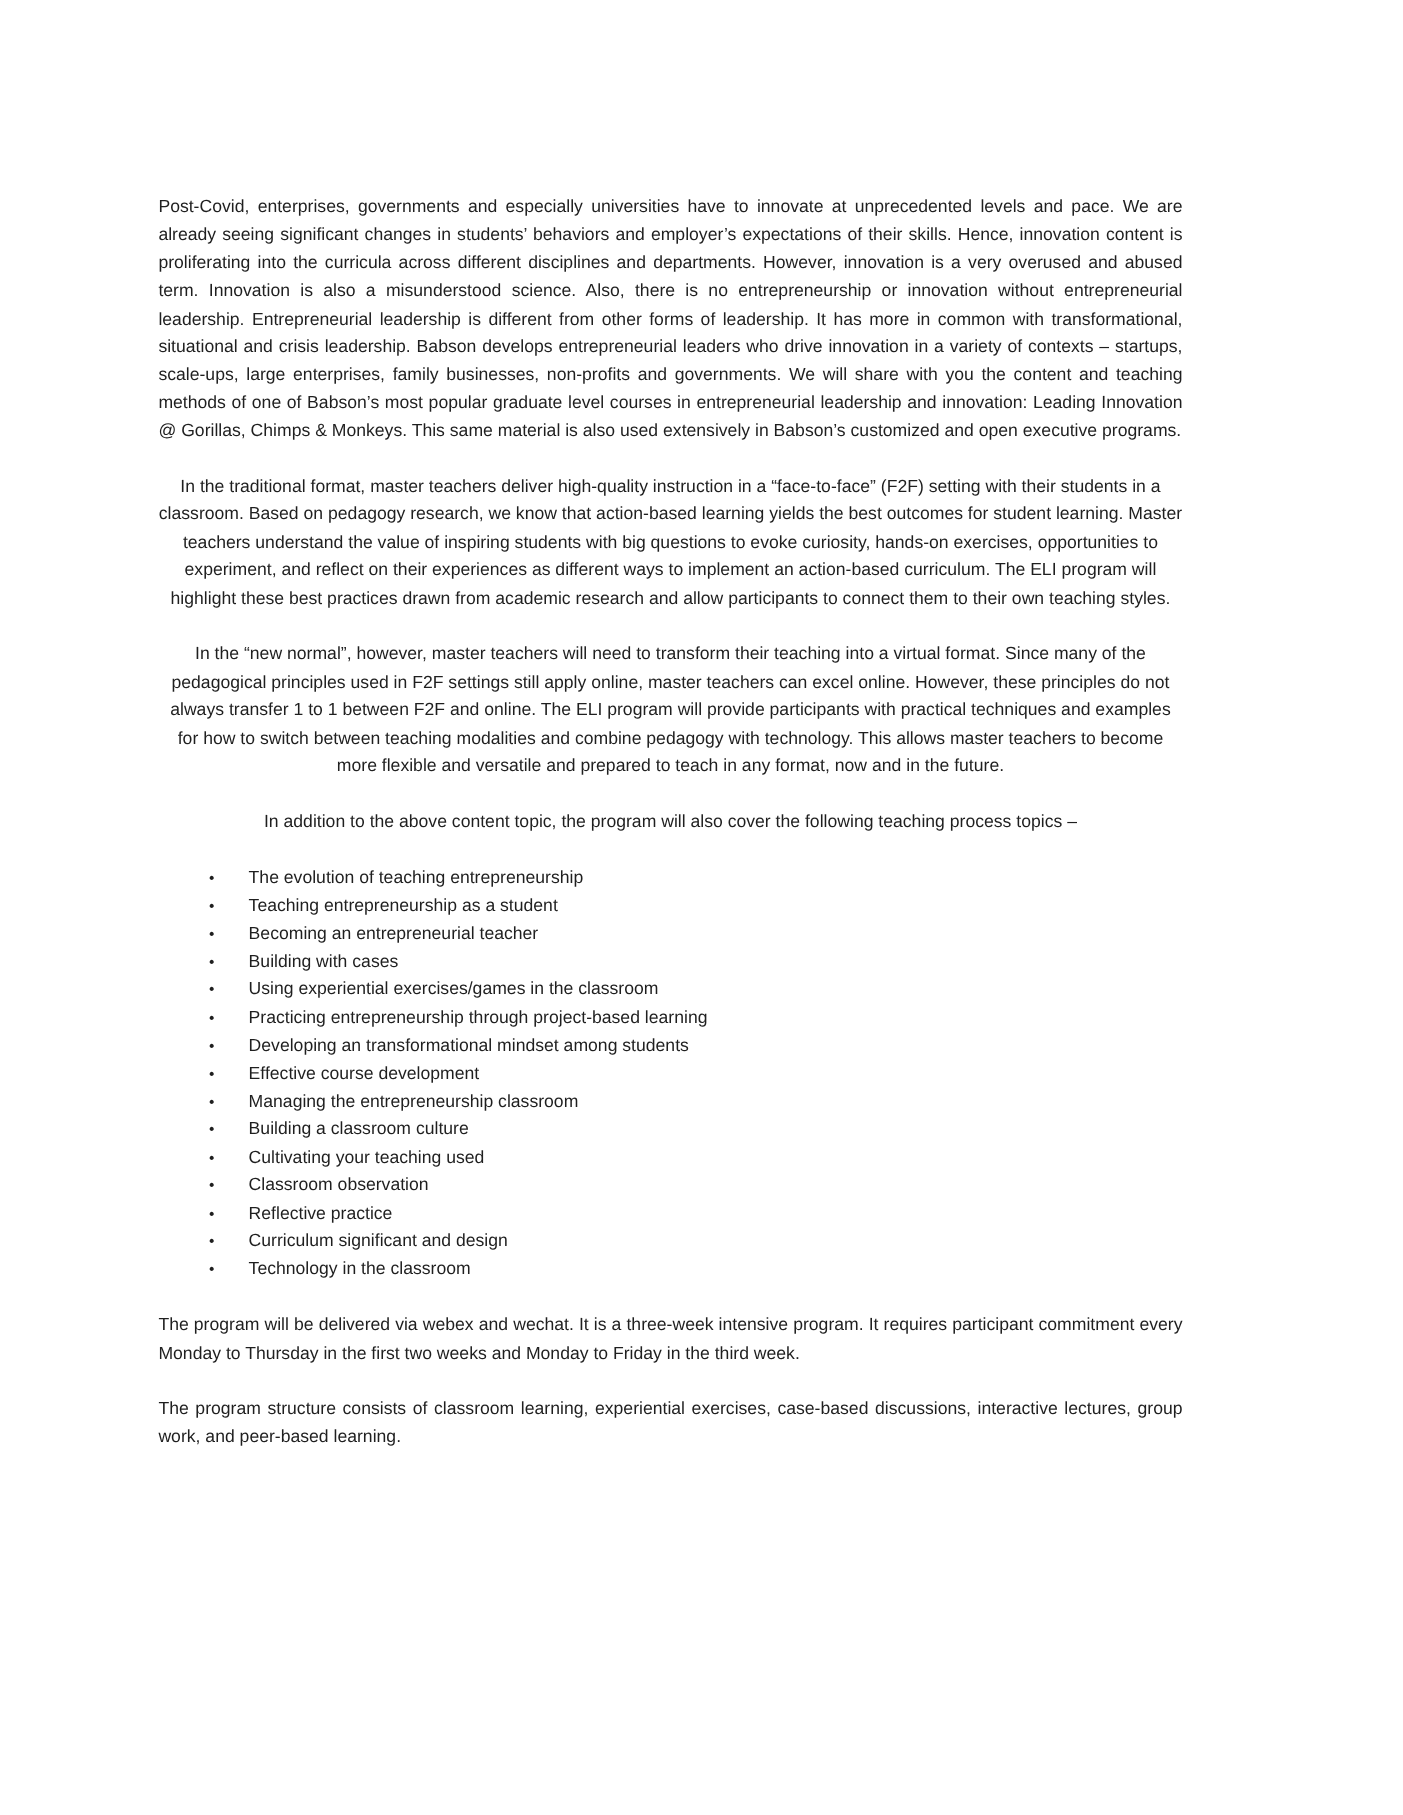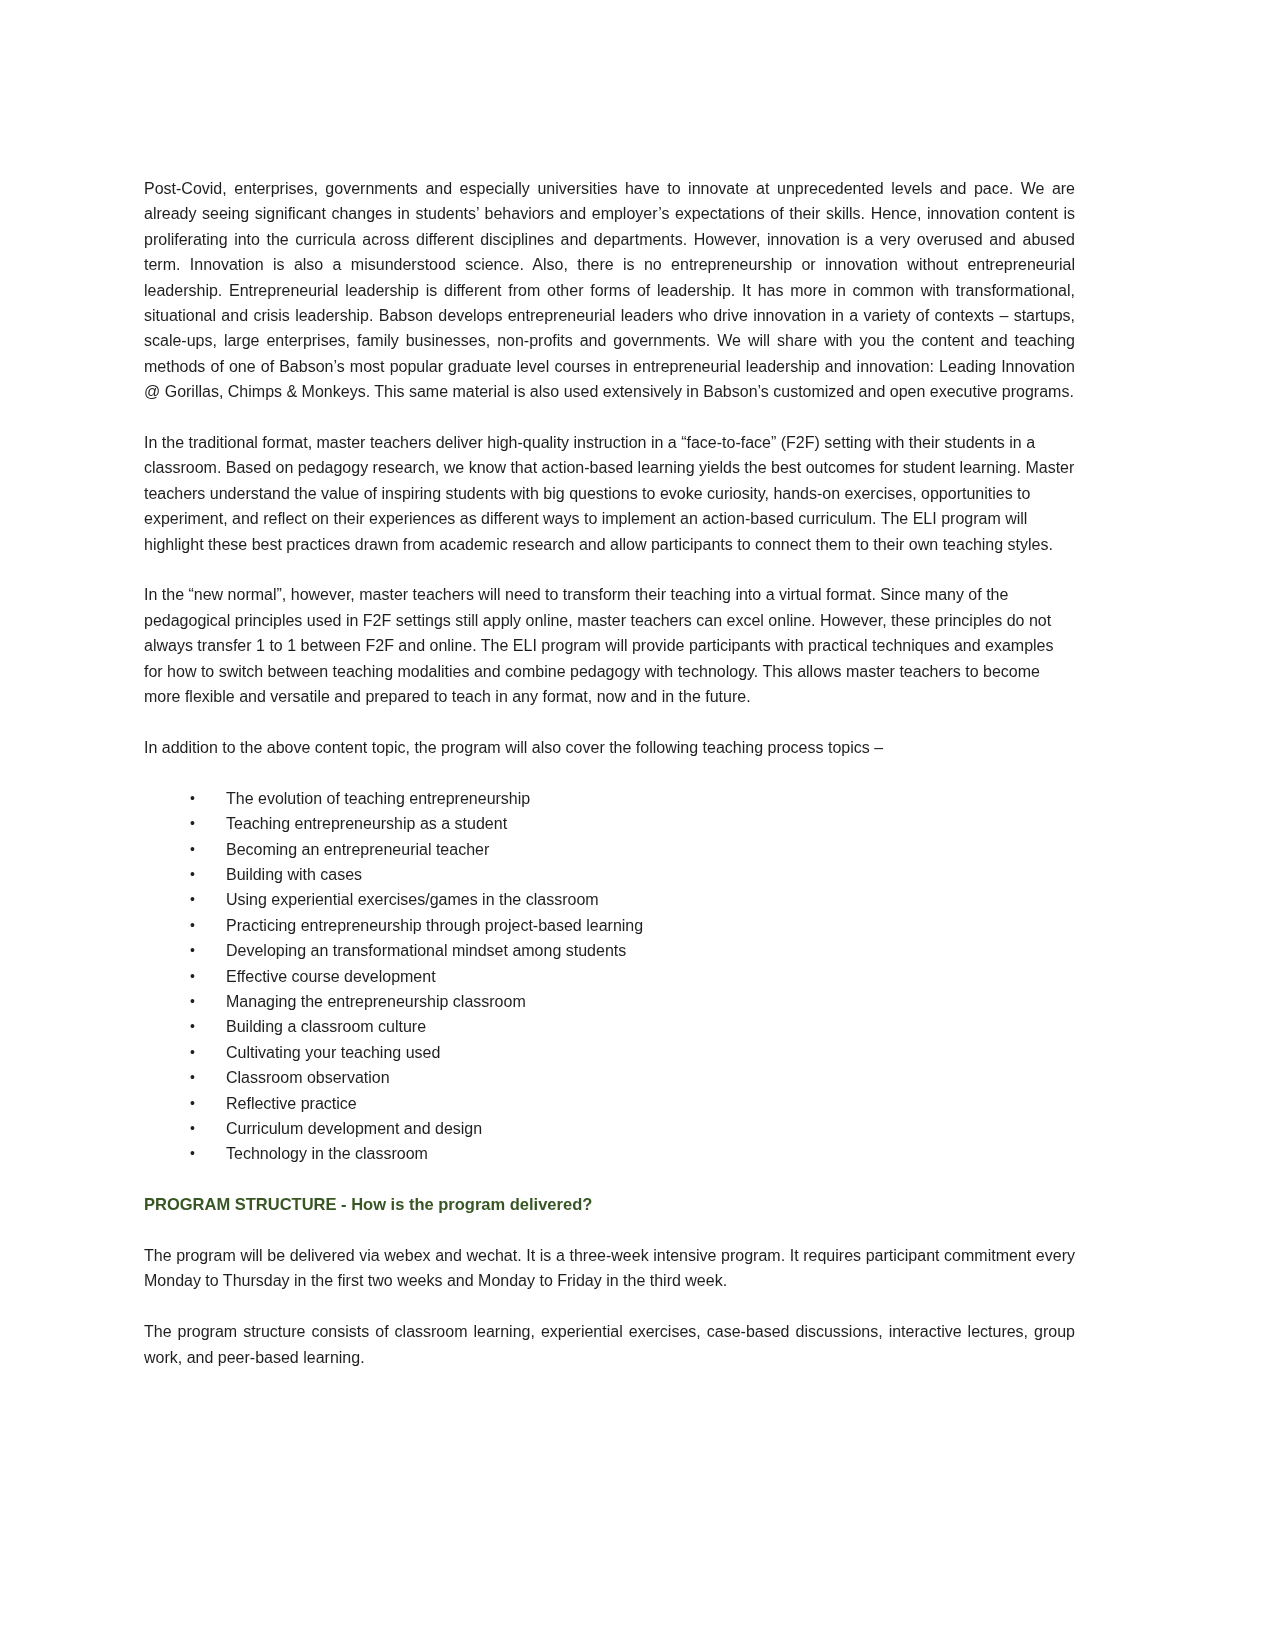--- a/index.html
+++ b/index.html
@@ -21,21 +21,21 @@
     top: 176px;
     left: 144px;
     width: 931px;
     font-size: 16px;
     line-height: 25.4px;
   }
   .para {
     margin: 0 0 25.4px 0;
   }
   .justify { text-align: justify; }
-  .left { text-align: left; }
+  .left { text-align: center; }
   .topic-list {
     margin: 0 0 25.4px 0;
     padding: 0;
     list-style: none;
   }
   .topic-list li {
     position: relative;
     padding-left: 82px;
     line-height: 25.4px;
   }
@@ -73,24 +73,23 @@
       <li><span class="bullet">•</span><span>Building with cases</span></li>
       <li><span class="bullet">•</span><span>Using experiential exercises/games in the classroom</span></li>
       <li><span class="bullet">•</span><span>Practicing entrepreneurship through project-based learning</span></li>
       <li><span class="bullet">•</span><span>Developing an transformational mindset among students</span></li>
       <li><span class="bullet">•</span><span>Effective course development</span></li>
       <li><span class="bullet">•</span><span>Managing the entrepreneurship classroom</span></li>
       <li><span class="bullet">•</span><span>Building a classroom culture</span></li>
       <li><span class="bullet">•</span><span>Cultivating your teaching used</span></li>
       <li><span class="bullet">•</span><span>Classroom observation</span></li>
       <li><span class="bullet">•</span><span>Reflective practice</span></li>
-      <li><span class="bullet">•</span><span>Curriculum development and design</span></li>
+      <li><span class="bullet">•</span><span>Curriculum significant and design</span></li>
       <li><span class="bullet">•</span><span>Technology in the classroom</span></li>
     </ul>
 
-    <h2 class="section-heading">PROGRAM STRUCTURE - How is the program delivered?</h2>
 
     <p class="para justify">The program will be delivered via webex and wechat. It is a three-week intensive program. It requires participant commitment every Monday to Thursday in the first two weeks and Monday to Friday in the third week.</p>
 
     <p class="para justify">The program structure consists of classroom learning, experiential exercises, case-based discussions, interactive lectures, group work, and peer-based learning.</p>
 
   </div>
 </div>
 
 </body></html>

